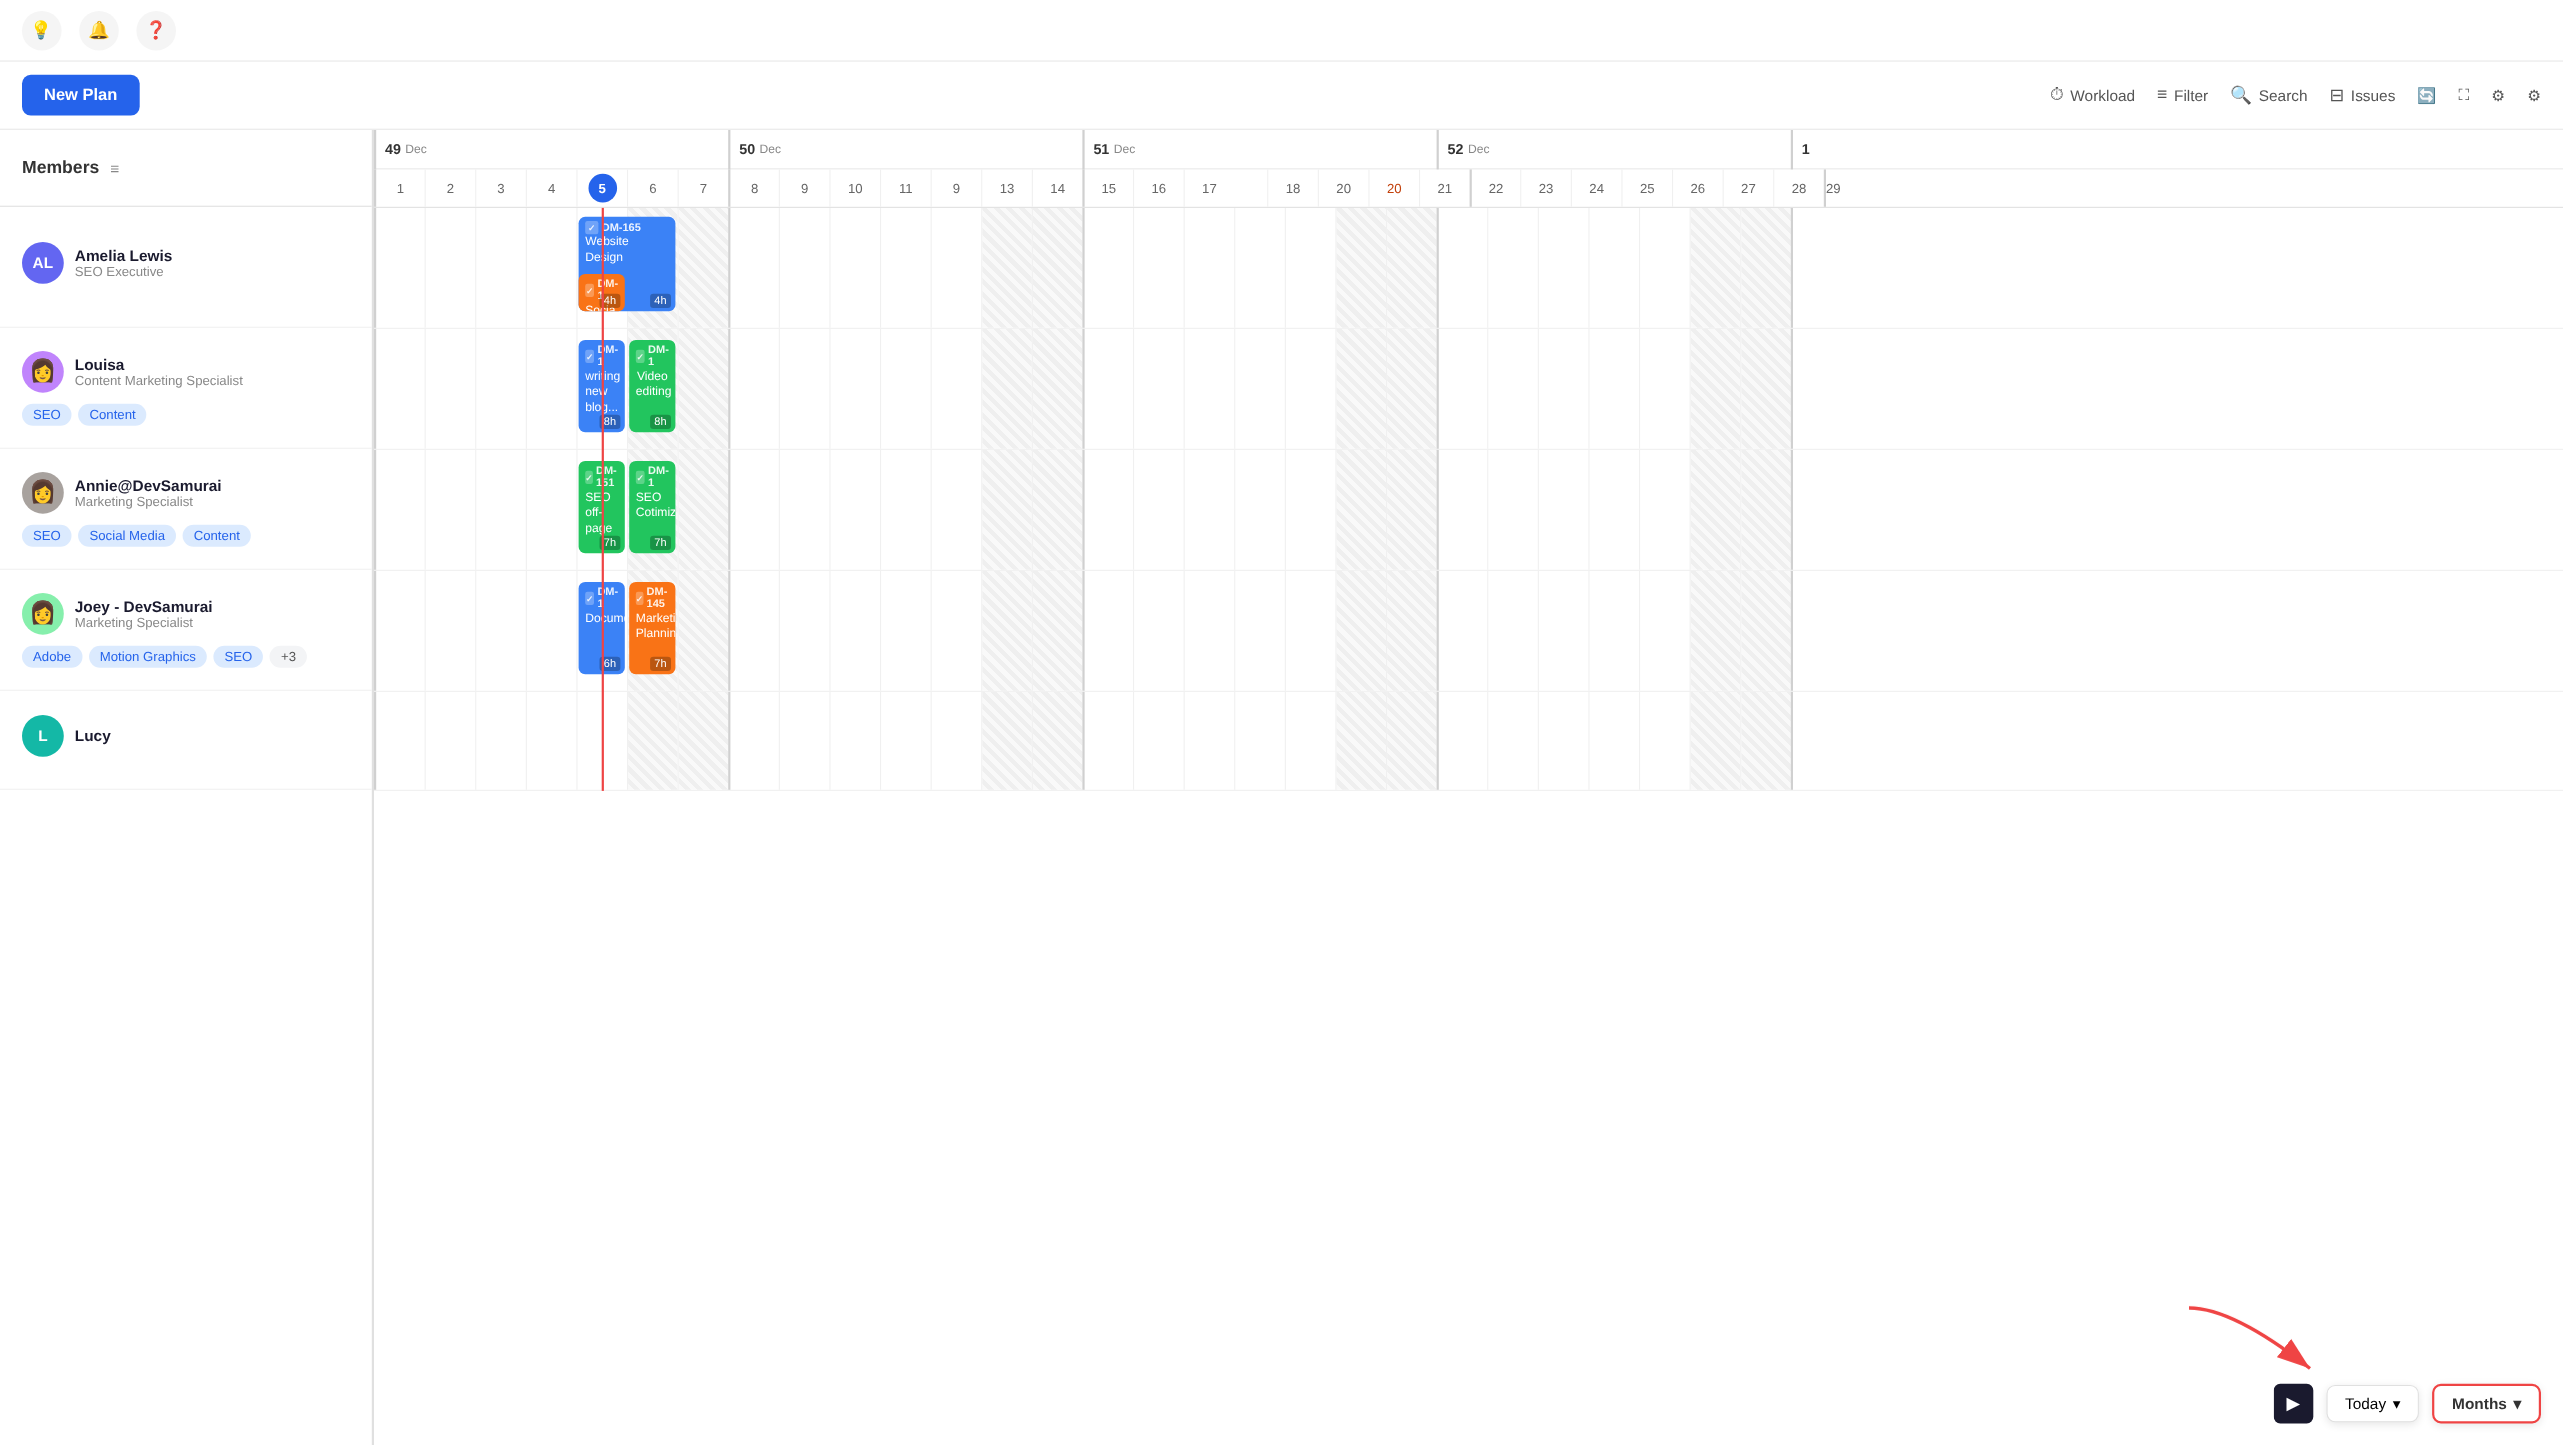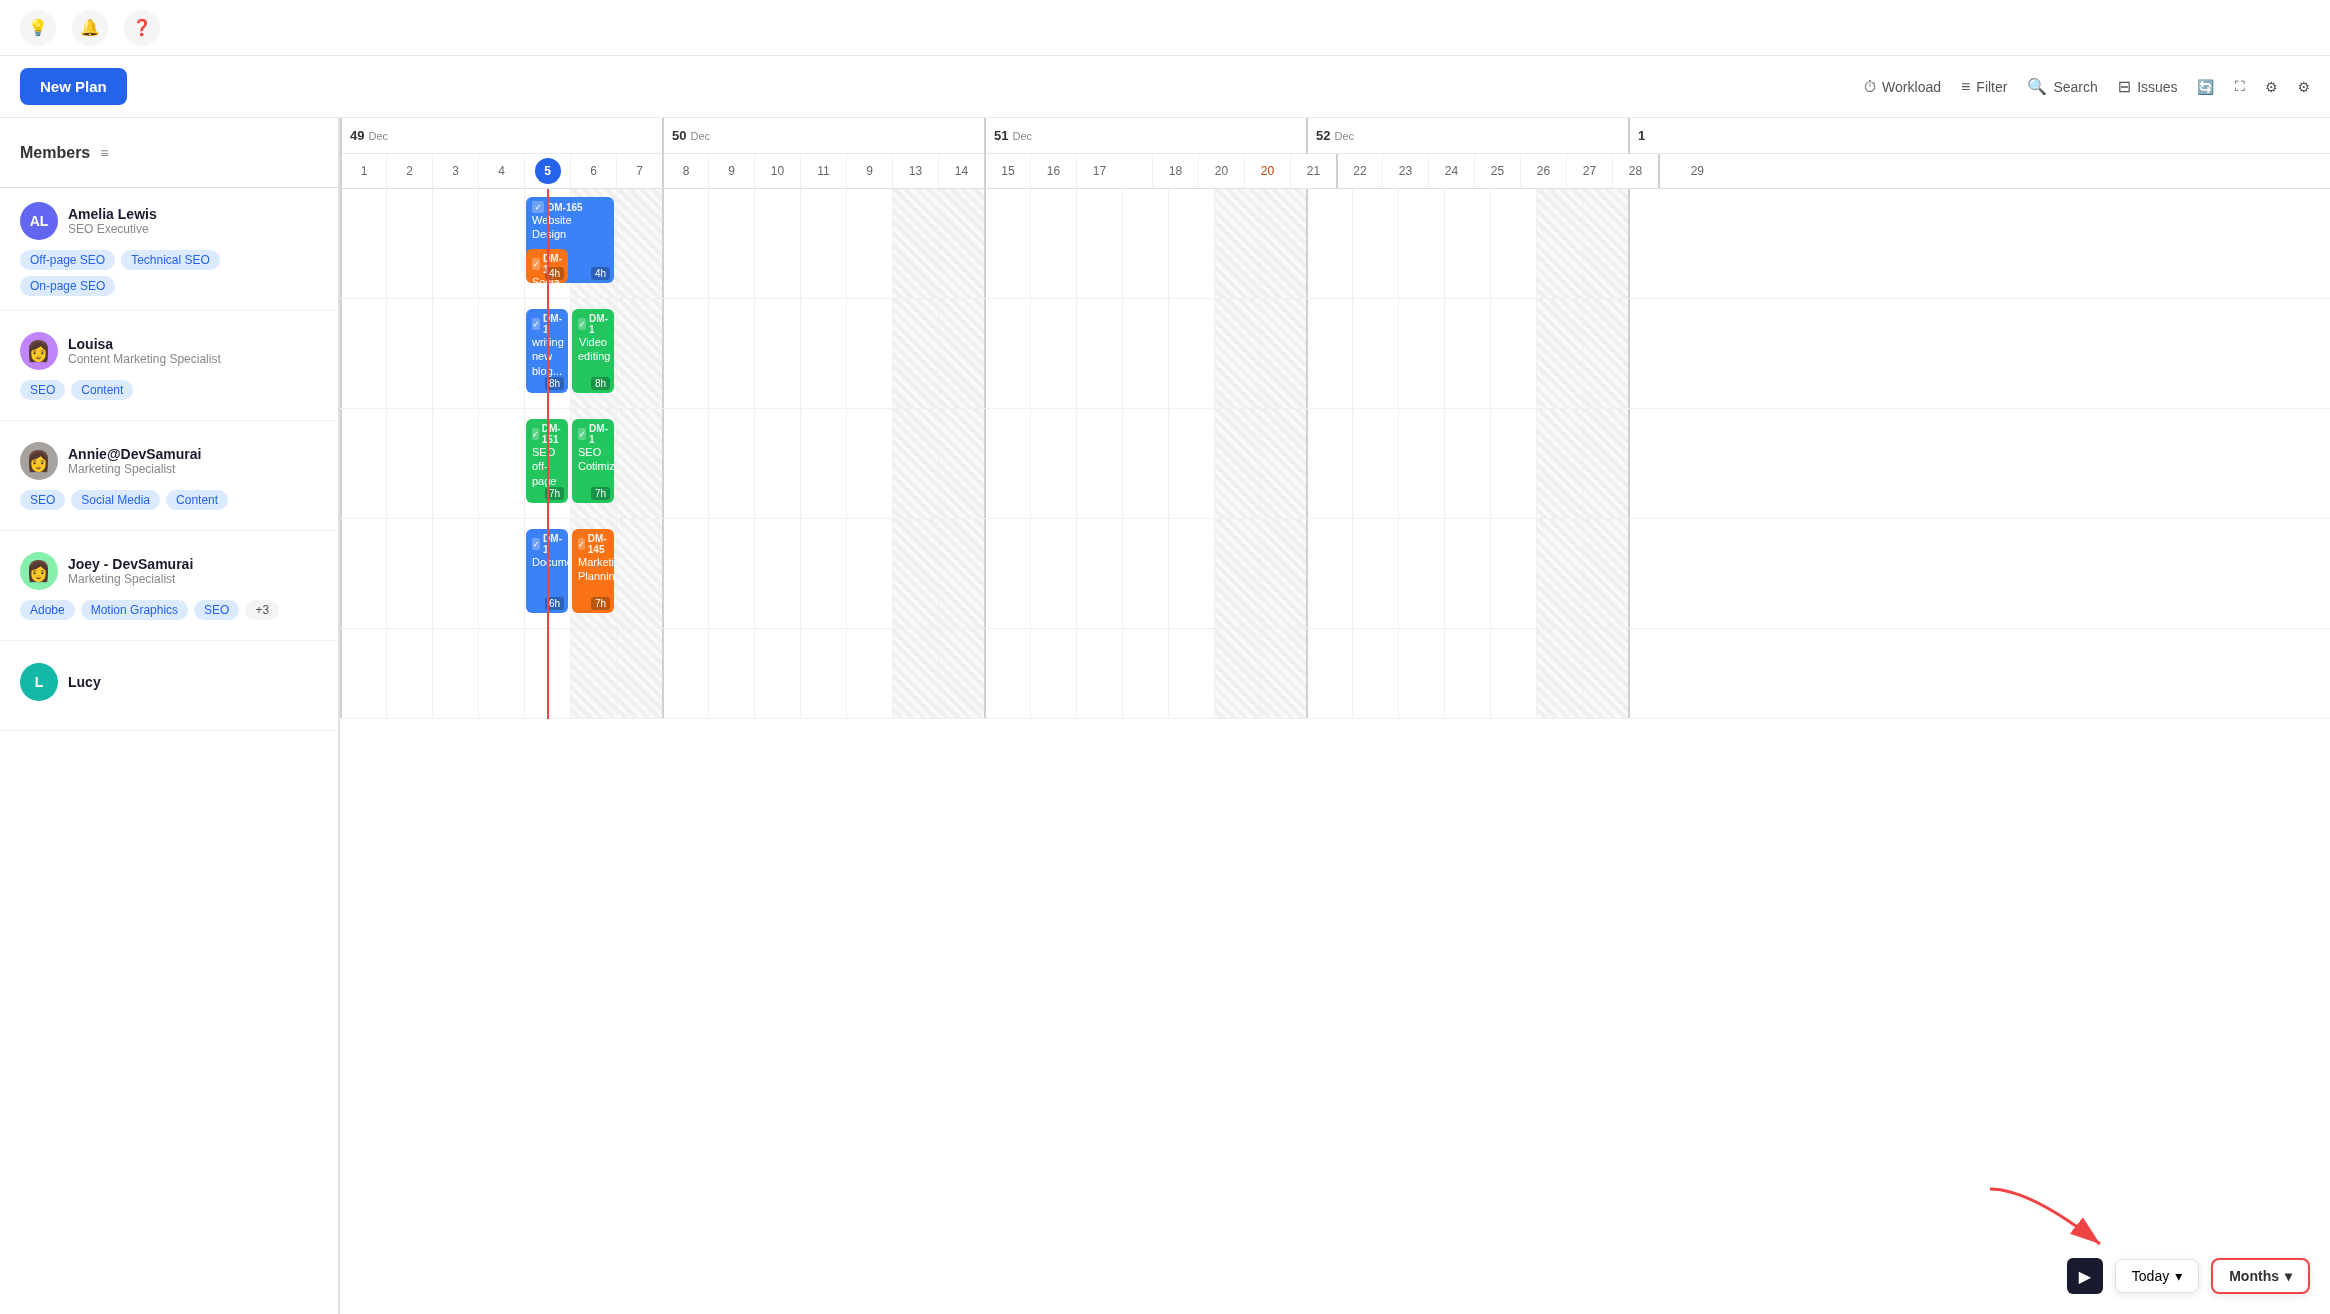--- a/index.html
+++ b/index.html
@@ -185,25 +185,20 @@
       <div class="member-row">
         <div class="member-info">
           <div class="avatar" style="background:#6366f1">
             <span>AL</span>
           </div>
           <div class="member-details">
             <span class="member-name">Amelia Lewis</span>
             <span class="member-role">SEO Executive</span>
           </div>
         </div>
-        <div class="tags">
-          <span class="tag blue">Off-page SEO</span>
-          <span class="tag blue">Technical SEO</span>
-          <span class="tag blue">On-page SEO</span>
-        </div>
       </div>
 
       <div class="member-row">
         <div class="member-info">
           <div class="avatar" style="background:#c084fc;overflow:hidden">
             <span style="font-size:20px">👩</span>
           </div>
           <div class="member-details">
             <span class="member-name">Louisa</span>
             <span class="member-role">Content Marketing Specialist</span>
@@ -365,21 +360,21 @@
             </div>
             <div style="width: 46px; min-width: 46px; height: 34px; display: flex; align-items: center; justify-content: center; border-left: 1px solid rgb(240, 240, 240);">
               <span style="font-size:12px;color:#666;">26</span>
             </div>
             <div style="width: 46px; min-width: 46px; height: 34px; display: flex; align-items: center; justify-content: center; border-left: 1px solid rgb(240, 240, 240);">
               <span style="font-size:12px;color:#666;">27</span>
             </div>
             <div style="width: 46px; min-width: 46px; height: 34px; display: flex; align-items: center; justify-content: center; border-left: 1px solid rgb(240, 240, 240);">
               <span style="font-size:12px;color:#666;">28</span>
             </div>
-            <div style="width: 46px; min-width: 46px; height: 34px; display: flex; align-items: center; justify-content: flex-end; border-left: 2px solid rgb(208, 208, 208);">
+            <div style="width: 46px; min-width: 46px; height: 34px; display: flex; align-items: center; justify-content: flex-start; border-left: 2px solid rgb(208, 208, 208);">
               <span style="font-size:12px;color:#666;">29</span>
             </div>
           </div>
         </div>
         <div style="position: relative; min-width: 1334px;">
           <div style="position: relative; height: 110px; display: flex; border-bottom: 1px solid rgb(240, 240, 240);">
             <div style="width: 46px; min-width: 46px; height: 100%; border-left: 2px solid rgb(208, 208, 208);"></div>
             <div style="width: 46px; min-width: 46px; height: 100%; border-left: 1px solid rgb(240, 240, 240);"></div>
             <div style="width: 46px; min-width: 46px; height: 100%; border-left: 1px solid rgb(240, 240, 240);"></div>
             <div style="width: 46px; min-width: 46px; height: 100%; border-left: 1px solid rgb(240, 240, 240);"></div>

